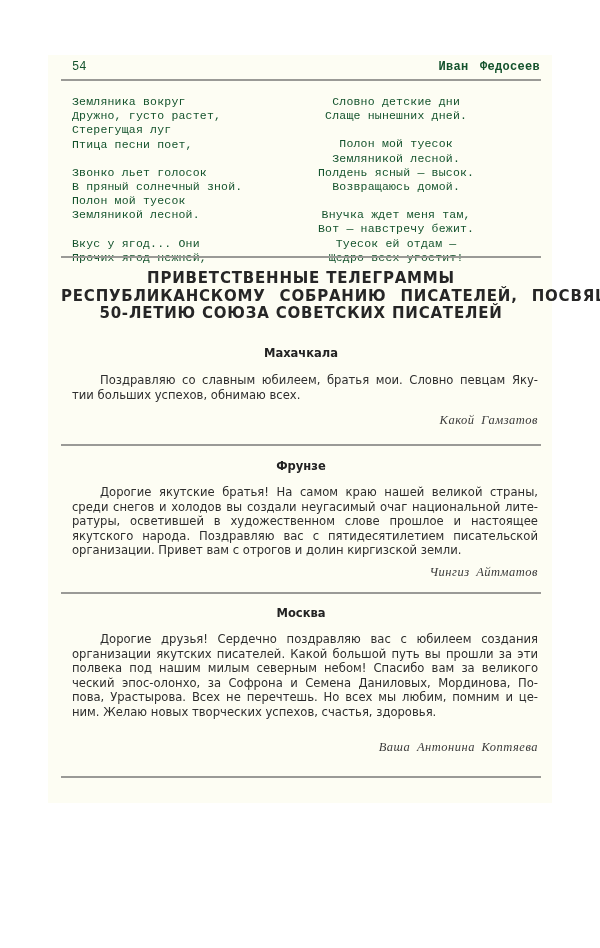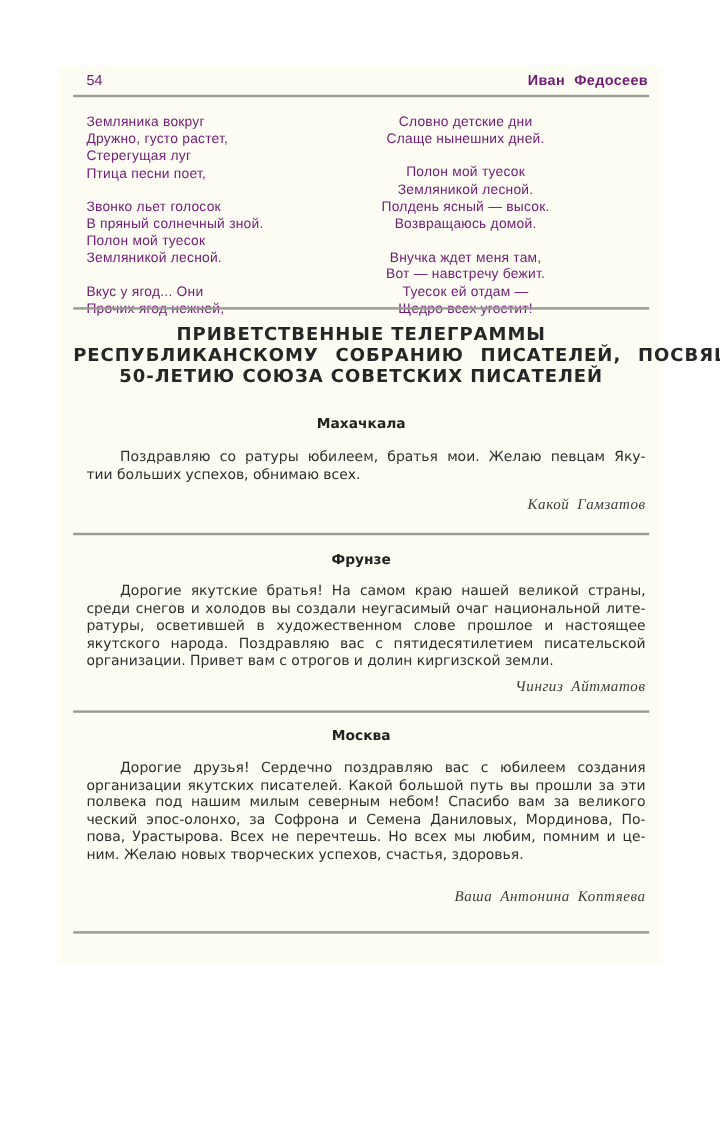--- a/index.html
+++ b/index.html
@@ -15,21 +15,21 @@
     }
     .page-area {
       position: absolute;
       left: 48px;
       top: 55px;
       width: 504px;
       height: 748px;
       background: #fdfdf3;
     }
     .abs { position: absolute; white-space: nowrap; }
-    .serif { font-family: Liberation Sans, sans-serif; color: #701a75; }
+    .serif { font-family: Liberation Mono, monospace; color: #14532d; }
     .page-number { left: 72px; top: 60px; font-size: 12px; }
     .running-head { right: 60px; top: 60px; font-size: 12px; font-weight: bold; letter-spacing: 0.3px; word-spacing: 4px; }
     .rule {
       position: absolute;
       left: 61px;
       width: 480px;
       height: 2px;
       background: #9a9a96;
     }
     .poem-col {
@@ -145,21 +145,21 @@
 <div class="rule" style="top:256px;"></div>
 
 <div class="title-block">
   <span class="tline">ПРИВЕТСТВЕННЫЕ ТЕЛЕГРАММЫ</span>
   <span class="tline wide">РЕСПУБЛИКАНСКОМУ СОБРАНИЮ ПИСАТЕЛЕЙ, ПОСВЯЩЕННОМУ</span>
   <span class="tline">50-ЛЕТИЮ СОЮЗА СОВЕТСКИХ ПИСАТЕЛЕЙ</span>
 </div>
 
 <div class="city" style="top:346px;">Махачкала</div>
 <div class="telegram" style="top:373px;">
-  <span class="pline first">Поздравляю со ратуры юбилеем, братья мои. Желаю певцам Яку-</span>
+  <span class="pline first">Поздравляю со славным юбилеем, братья мои. Словно певцам Яку-</span>
   <span class="pline last">тии больших успехов, обнимаю всех.</span>
 </div>
 <div class="signature" style="top:413px;">Какой Гамзатов</div>
 <div class="rule" style="top:444px;"></div>
 
 <div class="city" style="top:459px;">Фрунзе</div>
 <div class="telegram" style="top:485px;">
   <span class="pline first">Дорогие якутские братья! На самом краю нашей великой страны,</span>
   <span class="pline">среди снегов и холодов вы создали неугасимый очаг национальной лите-</span>
   <span class="pline">ратуры, осветившей в художественном слове прошлое и настоящее</span>

